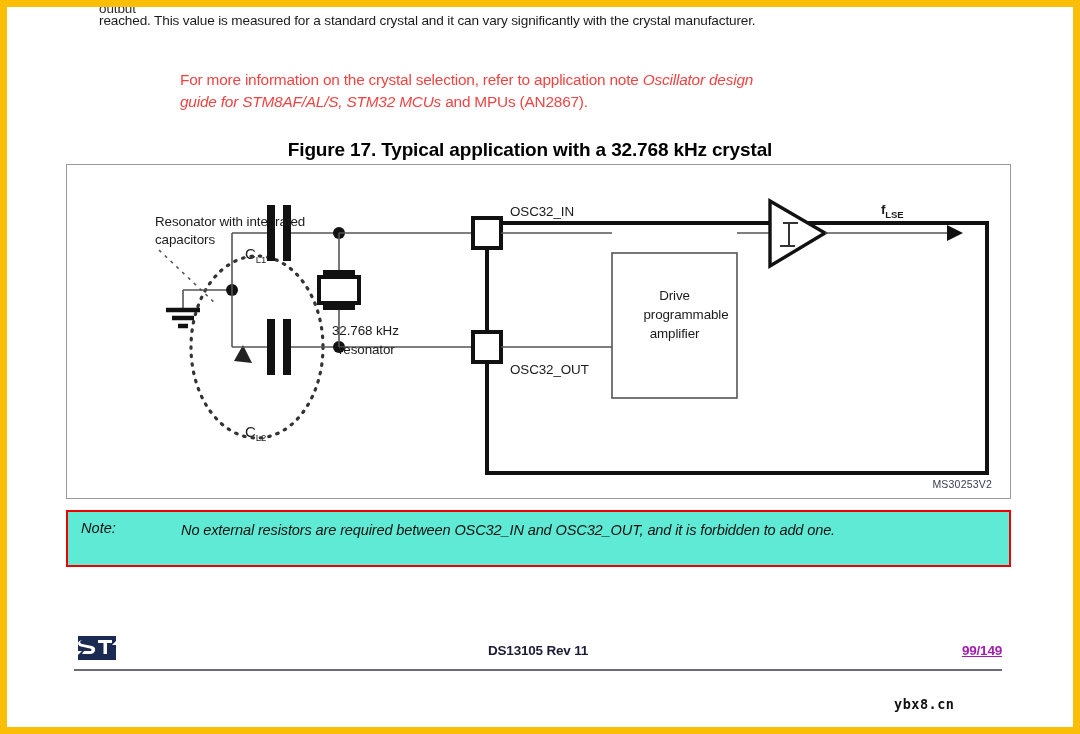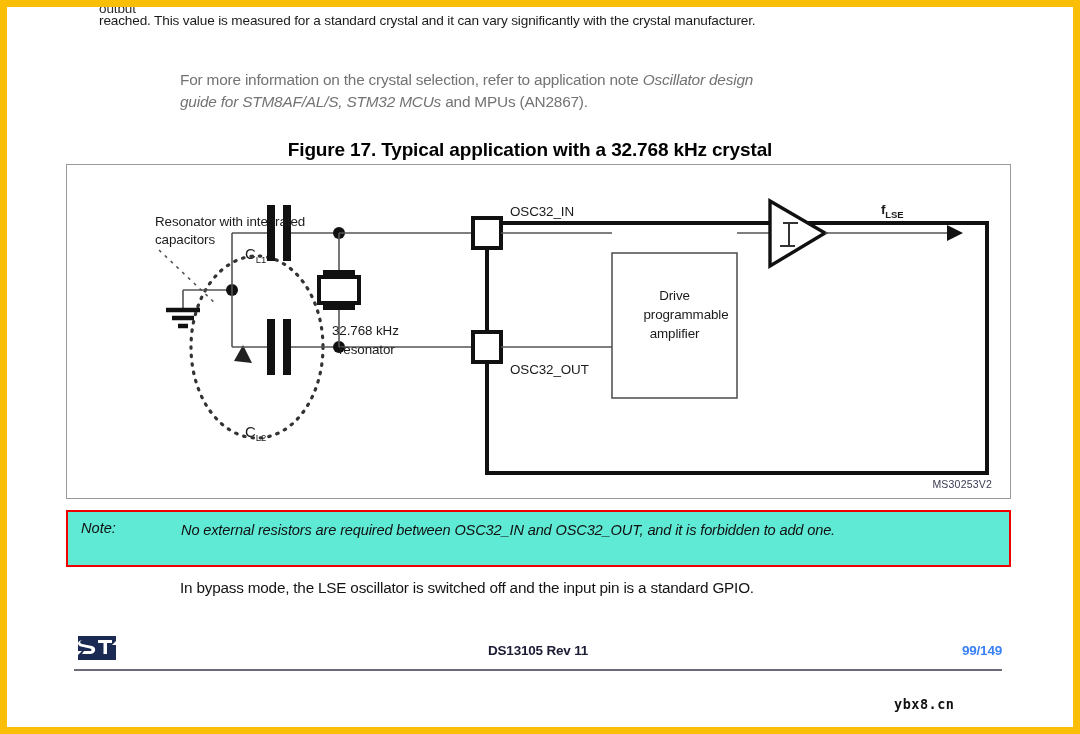--- a/index.html
+++ b/index.html
@@ -49,21 +49,21 @@
     line-height: 17px;
     letter-spacing: -0.15px;
   }
 
   
   .para-body {
     position: absolute;
     left: 173px;
     top: 62px;
     width: 790px;
-    color: #737373;
+    color: #ef4444;
     font-size: 15.4px;
     line-height: 22px;
     letter-spacing: -0.2px;
   }
   .para-body i { font-style: italic; }
 
   
   .fig-caption {
     position: absolute;
     left: 0;
@@ -183,23 +183,24 @@
     font-size: 13.5px;
     color: #1b1b35;
     font-weight: bold;
     letter-spacing: -0.2px;
   }
   .footer-right {
     position: absolute;
     right: 0;
     top: 14px;
     font-size: 13.5px;
-    color: #3b82f6;
+    color: #a21caf;
     font-weight: bold;
     letter-spacing: -0.2px;
+    text-decoration: underline;
   }
 
   .watermark {
     position: absolute;
     left: 887px;
     top: 689px;
     font-family: "DejaVu Sans Mono", monospace;
     font-size: 13.5px;
     font-weight: bold;
     color: #111;
@@ -326,21 +327,20 @@
       <div class="lbl" style="left:786px; top:36px; font-weight:bold;margin-left:28px;"><span>f</span><sub>LSE</sub></div>
 
       <div class="fig-id">MS30253V2</div>
     </div>
 
     <div class="note-box">
       <div class="note-label">Note:</div>
       <div class="note-text">No external resistors are required between OSC32_IN and OSC32_OUT, and it is forbidden to add one.</div>
     </div>
 
-    <div class="para-bypass">In bypass mode, the LSE oscillator is switched off and the input pin is a standard GPIO.</div>
 
     <div class="footer">
       <svg class="st-logo" viewBox="0 0 46 34">
         <path d="M 4 5 L 42 5 L 42 10 L 38 14 L 42 14 L 42 29 L 4 29 L 4 24 L 8 20 L 4 20 Z" fill="#1b2a53"></path>
         <path d="M 9 9 C 6 9 5 12 8 13 L 18 15 C 23 16 22 23 16 23 L 8 23 L 10 20 L 16 20 C 18 20 18 18 16 17.5 L 7 15.5 C 2.5 14.5 3 9 9 9 Z" fill="#ffffff"></path>
         <rect x="24" y="9" width="14" height="3" fill="#ffffff"></rect>
         <rect x="29.5" y="12" width="3.5" height="11" fill="#ffffff"></rect>
       </svg>
       <div class="footer-center">DS13105 Rev 11</div>
       <div class="footer-right">99/149</div>

